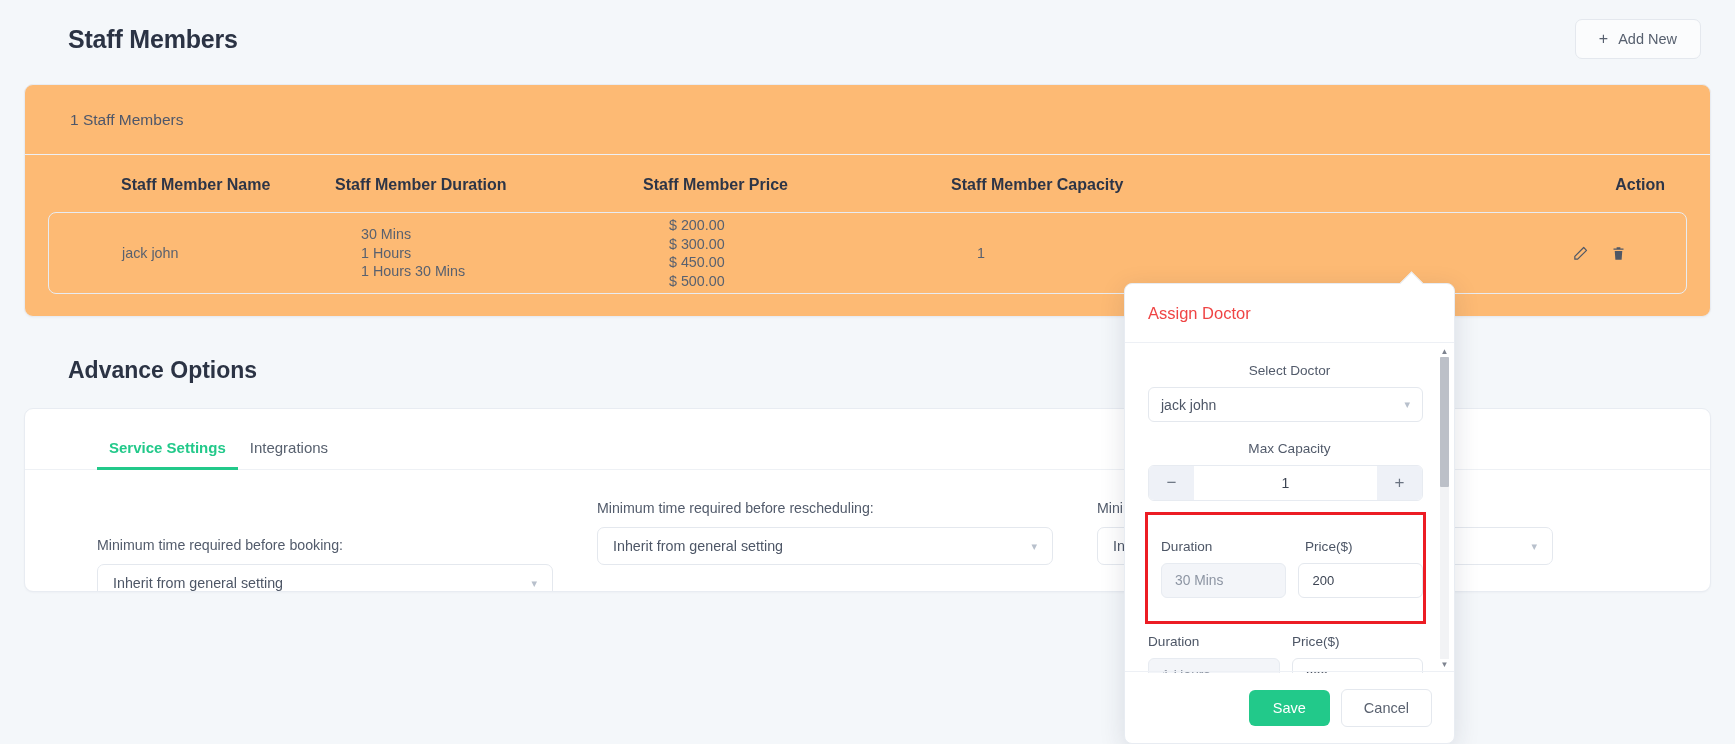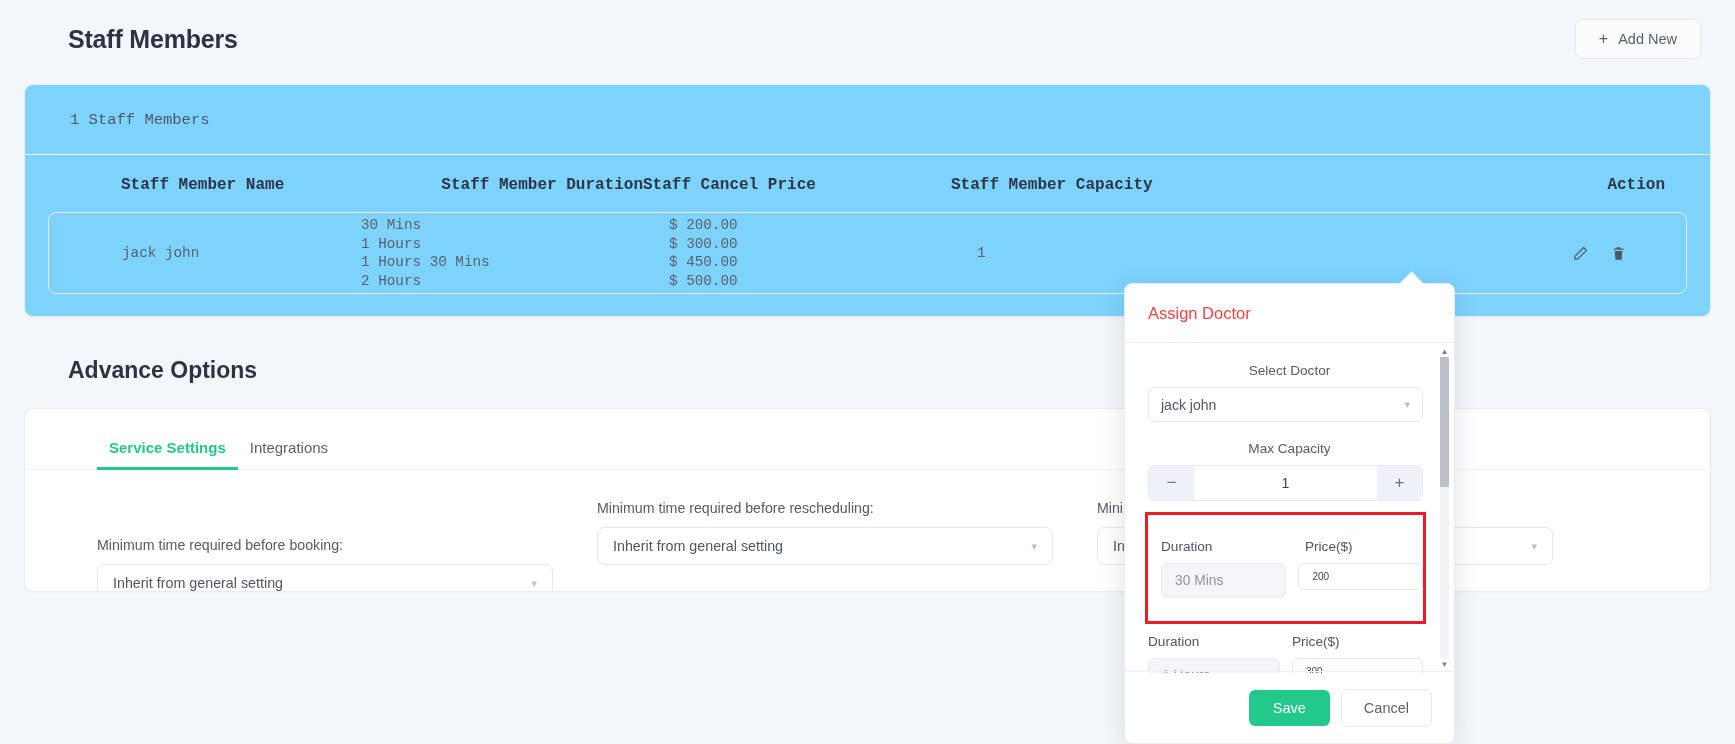--- a/index.html
+++ b/index.html
@@ -25,39 +25,38 @@
   .add-new-btn {
     display:flex; align-items:center; gap:10px;
     background:#fbfcfd; border:1px solid #e4e8ee; border-radius:7px;
     padding:11px 23px; font-size:14.5px; color:#57606f; cursor:pointer;
   }
   .add-new-btn .plus { font-size:16px; color:#57606f; line-height:1; }
 
   
   .card {
     margin:6px 24px 0 24px;
-    background:#7dd3fc;
+    background:#fdba74;
     border:1px solid #e8ecf2;
     border-radius:9px;
     box-shadow:0 1px 2px rgba(25,35,60,.03);
-    font-family:Liberation Mono, monospace;
   }
   .card-head {
     padding:26px 0 25px 45px;
     font-size:15.5px; color:#4e576a;
     border-bottom:1px solid #edf0f5;
   }
 
   table.staff { width:100%; border-collapse:collapse; }
   table.staff th {
     text-align:left; font-size:16px; font-weight:700; color:#2d3547;
     padding:21px 0 18px 0;
   }
   table.staff th.c1 { padding-left:96px; width:310px; }
-  table.staff th.c2 { width:308px;text-align:right; }
+  table.staff th.c2 { width:308px; }
   table.staff th.c3 { width:308px; }
   table.staff th.c4 { width:396px; }
   table.staff th.c5 { text-align:right; padding-right:45px; }
 
   .row-wrap { padding:0 23px 22px 23px; }
   .data-row {
     border:1px solid #e8ecf2; border-radius:8px;
     display:flex; align-items:center;
     min-height:82px;
     position:relative;
@@ -157,22 +156,22 @@
   }
   .dp-labels { display:flex; font-size:13.6px; color:#4d5666; margin-bottom:9px; }
   .dp-labels span:first-child { width:144px; }
   .dp-inputs { display:flex; gap:12px; }
   .dp-dur {
     width:132px; height:35px; border:1px solid #e7ebf1; border-radius:6px;
     background:#f3f5f9; color:#8d95a3; font-size:13.8px;
     display:flex; align-items:center; padding:0 13px;
   }
   .dp-price {
-    width:131px; height:27px; border:1px solid #e4e8ee; border-radius:6px;
-    background:#fff; color:#3c4453; font-size:10px;
+    width:131px; height:35px; border:1px solid #e4e8ee; border-radius:6px;
+    background:#fff; color:#3c4453; font-size:13px;
     display:flex; align-items:center; padding:0 13px;
   }
   .hl-pad { padding:11px 0 12px 13px; }
 
   .pop-scrollbar {
     position:absolute; right:4px; top:4px; width:11px; bottom:4px;
     display:flex; flex-direction:column; align-items:center;
   }
   .sb-arrow { font-size:8px; color:#7d838f; line-height:9px; }
   .sb-track { flex:1; width:9px; background:#f2f3f5; position:relative; margin:1px 0; }
@@ -205,35 +204,34 @@
 </div>
 
 <div class="card">
   <div class="card-head">1 Staff Members</div>
 
   <table class="staff">
     <thead>
       <tr>
         <th class="c1">Staff Member Name</th>
         <th class="c2">Staff Member Duration</th>
-        <th class="c3">Staff Cancel Price</th>
+        <th class="c3">Staff Member Price</th>
         <th class="c4">Staff Member Capacity</th>
         <th class="c5">Action</th>
       </tr>
     </thead>
   </table>
 
   <div class="row-wrap">
     <div class="data-row">
       <div class="cell name">jack john</div>
       <div class="cell dur">
         <div>30 Mins</div>
         <div>1 Hours</div>
         <div>1 Hours 30 Mins</div>
-        <div>2 Hours</div>
       </div>
       <div class="cell price">
         <div>$ 200.00</div>
         <div>$ 300.00</div>
         <div>$ 450.00</div>
         <div>$ 500.00</div>
       </div>
       <div class="cell cap">1</div>
       <div class="cell action">
         <span class="icon-btn">

